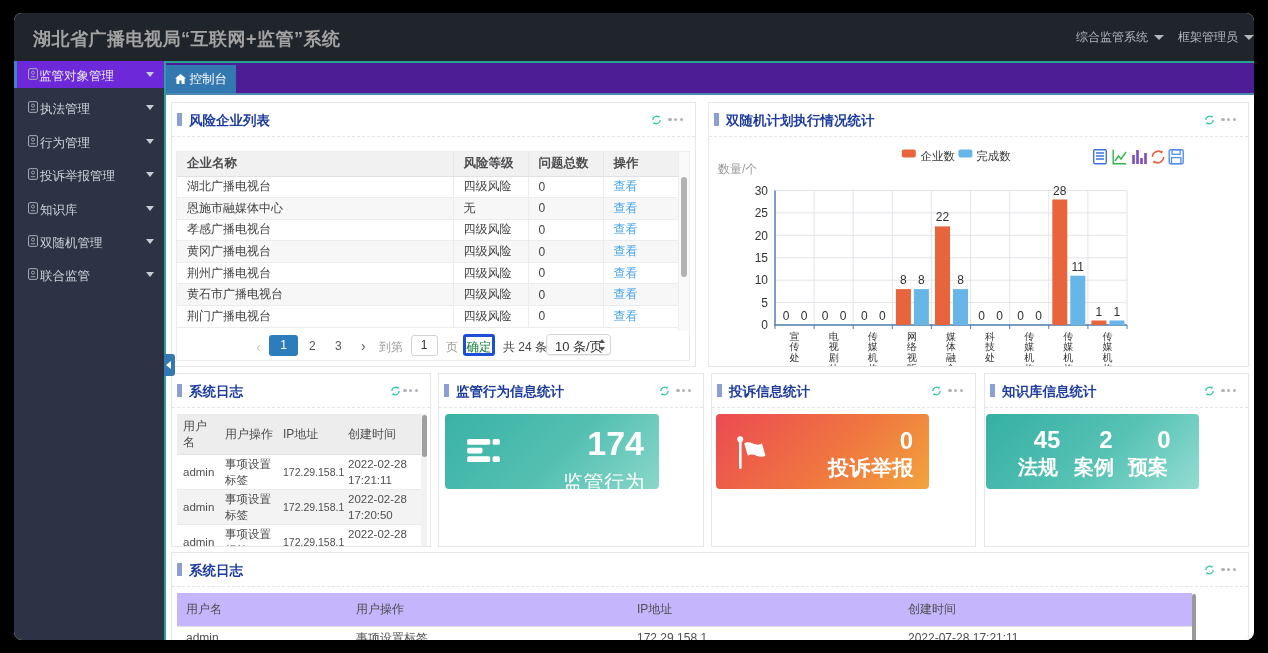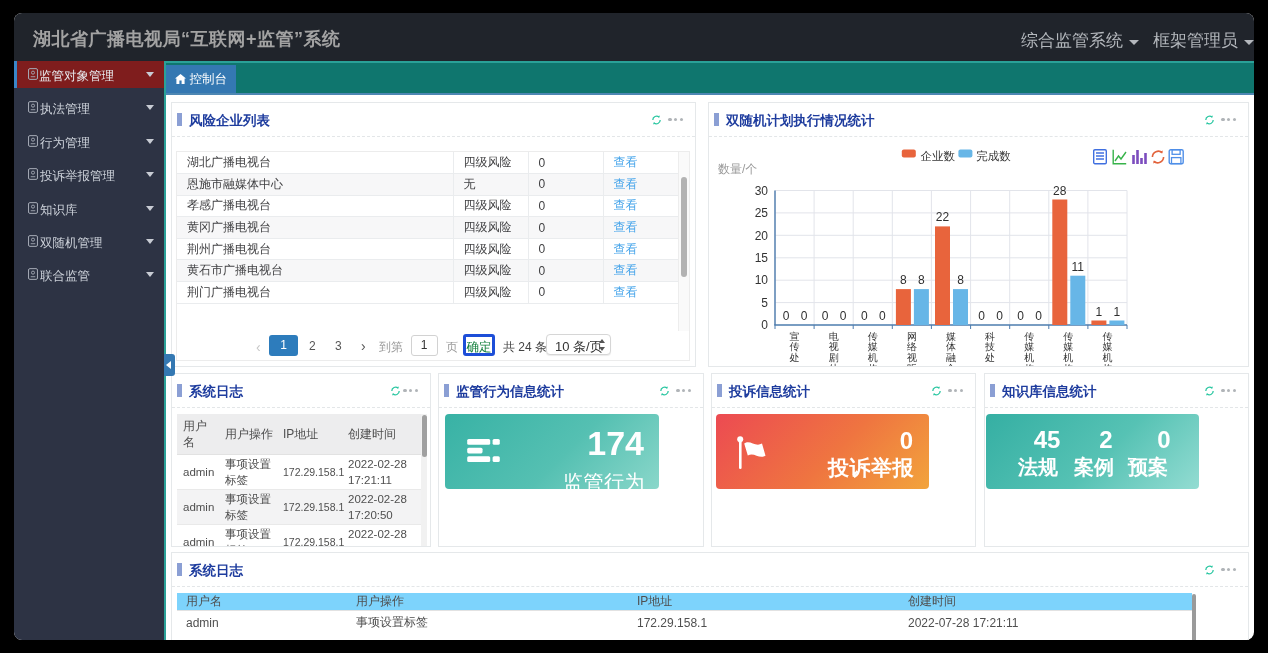--- a/index.html
+++ b/index.html
@@ -2,40 +2,40 @@
 <html><head>
 <meta charset="utf-8">
 <style>
 * { margin:0; padding:0; box-sizing:border-box; }
 html,body { width:1268px; height:653px; background:#000; overflow:hidden;
   font-family:"Liberation Sans", sans-serif; }
 #app { position:absolute; left:14px; top:13px; width:1240px; height:627px;
   border-radius:8px; overflow:hidden; background:#fff; }
 #hdr { position:absolute; left:0; top:0; width:1240px; height:48px; background:#20242b; }
 #hdr .tl { position:absolute; left:19px; top:14px; font-size:18px; font-weight:bold; color:#a3a3a3; letter-spacing:0.5px; }
-#hdr .rt { position:absolute; right:0px; top:16px; font-size:17px; color:#b4b8bd; }
+#hdr .rt { position:absolute; right:0px; top:16px; font-size:12px; color:#b4b8bd; }
 #hdr .rt .crt { display:inline-block; width:0; height:0; border-left:5px solid transparent;
   border-right:5px solid transparent; border-top:5px solid #b4b8bd; margin:0 0 1px 6px; }
 #hdr .rt .sp { display:inline-block; width:14px; }
 #hdrline { position:absolute; left:0; top:48px; width:1240px; height:2px; background:#2aa198; }
 #sb { position:absolute; left:0; top:50px; width:150px; height:577px; background:#2d3344; }
 #sbline { position:absolute; left:150px; top:50px; width:2px; height:577px; background:#2aa198; }
 .mi { position:absolute; left:0; width:150px; height:27px; }
-.mi.act { background:#7f1d1d; border-left:3px solid #3a86c8; }
+.mi.act { background:#6d28d9; border-left:3px solid #3a86c8; }
 .mi .txt { position:absolute; left:26px; top:7px; font-size:12.5px; color:#ccd1d9; }
 .mi.act .txt { left:22px; color:#e8ebef; }
 .mi .ic { position:absolute; left:14px; top:7px; }
 .mi.act .ic { left:11px; }
 .mi .crt { position:absolute; right:10px; top:11px; width:0; height:0;
   border-left:4.5px solid transparent; border-right:4.5px solid transparent; border-top:5px solid #c8ccd4; }
 #collapse { position:absolute; left:150px; top:341px; width:11px; height:22px; background:#3478b2;
   border-radius:0 3px 3px 0; z-index:30; }
 #collapse:after { content:""; position:absolute; left:2px; top:7px; width:0; height:0;
   border-top:4px solid transparent; border-bottom:4px solid transparent; border-right:5.5px solid #fff; }
-#tabbar { position:absolute; left:152px; top:50px; width:1088px; height:32px; background:#0f766e;
+#tabbar { position:absolute; left:152px; top:50px; width:1088px; height:32px; background:#4c1d95;
   border-bottom:2px solid #4d87b3; }
 #tabbar .tab { position:absolute; left:0; top:2px; width:70px; height:28px; background:#3478b2;
   color:#fff; font-size:12.5px; line-height:28px; text-align:center; }
 .panel { position:absolute; background:#fff; border:1px solid #e5e8ea; overflow:hidden; }
 .ph { position:relative; height:33px; }
 .ph .mk { position:absolute; left:5px; top:10px; width:5px; height:13px; background:#8b9fd4; }
 .ph .tt { position:absolute; left:17px; top:9px; font-size:13.5px; font-weight:bold; color:#1e3c9e; }
 .ph .dots { position:absolute; right:12px; top:15px; display:flex; gap:2.5px; align-items:center; }
 .ph .dots i { display:block; width:3.2px; height:3.2px; border-radius:50%; background:#b0b4b8; }
 .dash { position:absolute; left:0; width:100%; border-top:1px dashed #e3e6e8; }
@@ -53,21 +53,21 @@
 .vthumb { position:absolute; border-radius:3px; background:#b3b3b3; }
 .pag { position:absolute; font-size:12px; color:#666; }
 .card { position:absolute; border-radius:4px; color:#fff; overflow:hidden; }
 .stab { width:244px; font-size:11.5px; color:#4f4f4f; table-layout:fixed; }
 .stab th { background:#ededee; font-weight:normal; text-align:left; vertical-align:middle;
   padding:0 0 0 6px; height:40px; border-bottom:1px solid #e2e2e2; line-height:16px; font-size:12px; }
 .stab td { vertical-align:middle; padding:0 0 0 6px; height:35px; line-height:16px;
   border-bottom:1px solid #e9e9e9; }
 .stab tr.alt td { background:#f3f3f4; }
 .btab { width:1015px; font-size:12px; color:#4f4f4f; table-layout:fixed; }
-.btab th { background:#7dd3fc; font-weight:normal; text-align:left; height:17px;
+.btab th { background:#c4b5fd; font-weight:normal; text-align:left; height:33px;
   padding:0 0 0 9px; border-bottom:1px solid #e2e2e2; }
 .btab td { height:24px; padding:0 0 0 9px; }
 </style>
 </head>
 <body>
 <div id="app">
 <div id="hdr">
   <div class="tl">湖北省广播电视局“互联网+监管”系统</div>
   <div class="rt">综合监管系统<span class="crt"></span><span class="sp"></span>框架管理员<span class="crt"></span></div>
 </div>
@@ -164,20 +164,26 @@
       <div class="dash" style="top:33px"></div>
       <div class="rwrap">
         <table class="rtab">
           <colgroup>
             <col style="width:276px">
             <col style="width:75px">
             <col style="width:75px">
             <col style="width:76px">
           </colgroup>
           <tbody>
+            <tr>
+              <th>企业名称</th>
+              <th>风险等级</th>
+              <th>问题总数</th>
+              <th>操作</th>
+            </tr>
             <tr>
               <td>湖北广播电视台</td>
               <td>四级风险</td>
               <td>0</td>
               <td><span class="lnk">查看</span></td>
             </tr>
             <tr class="alt">
               <td>恩施市融媒体中心</td>
               <td>无</td>
               <td>0</td>

